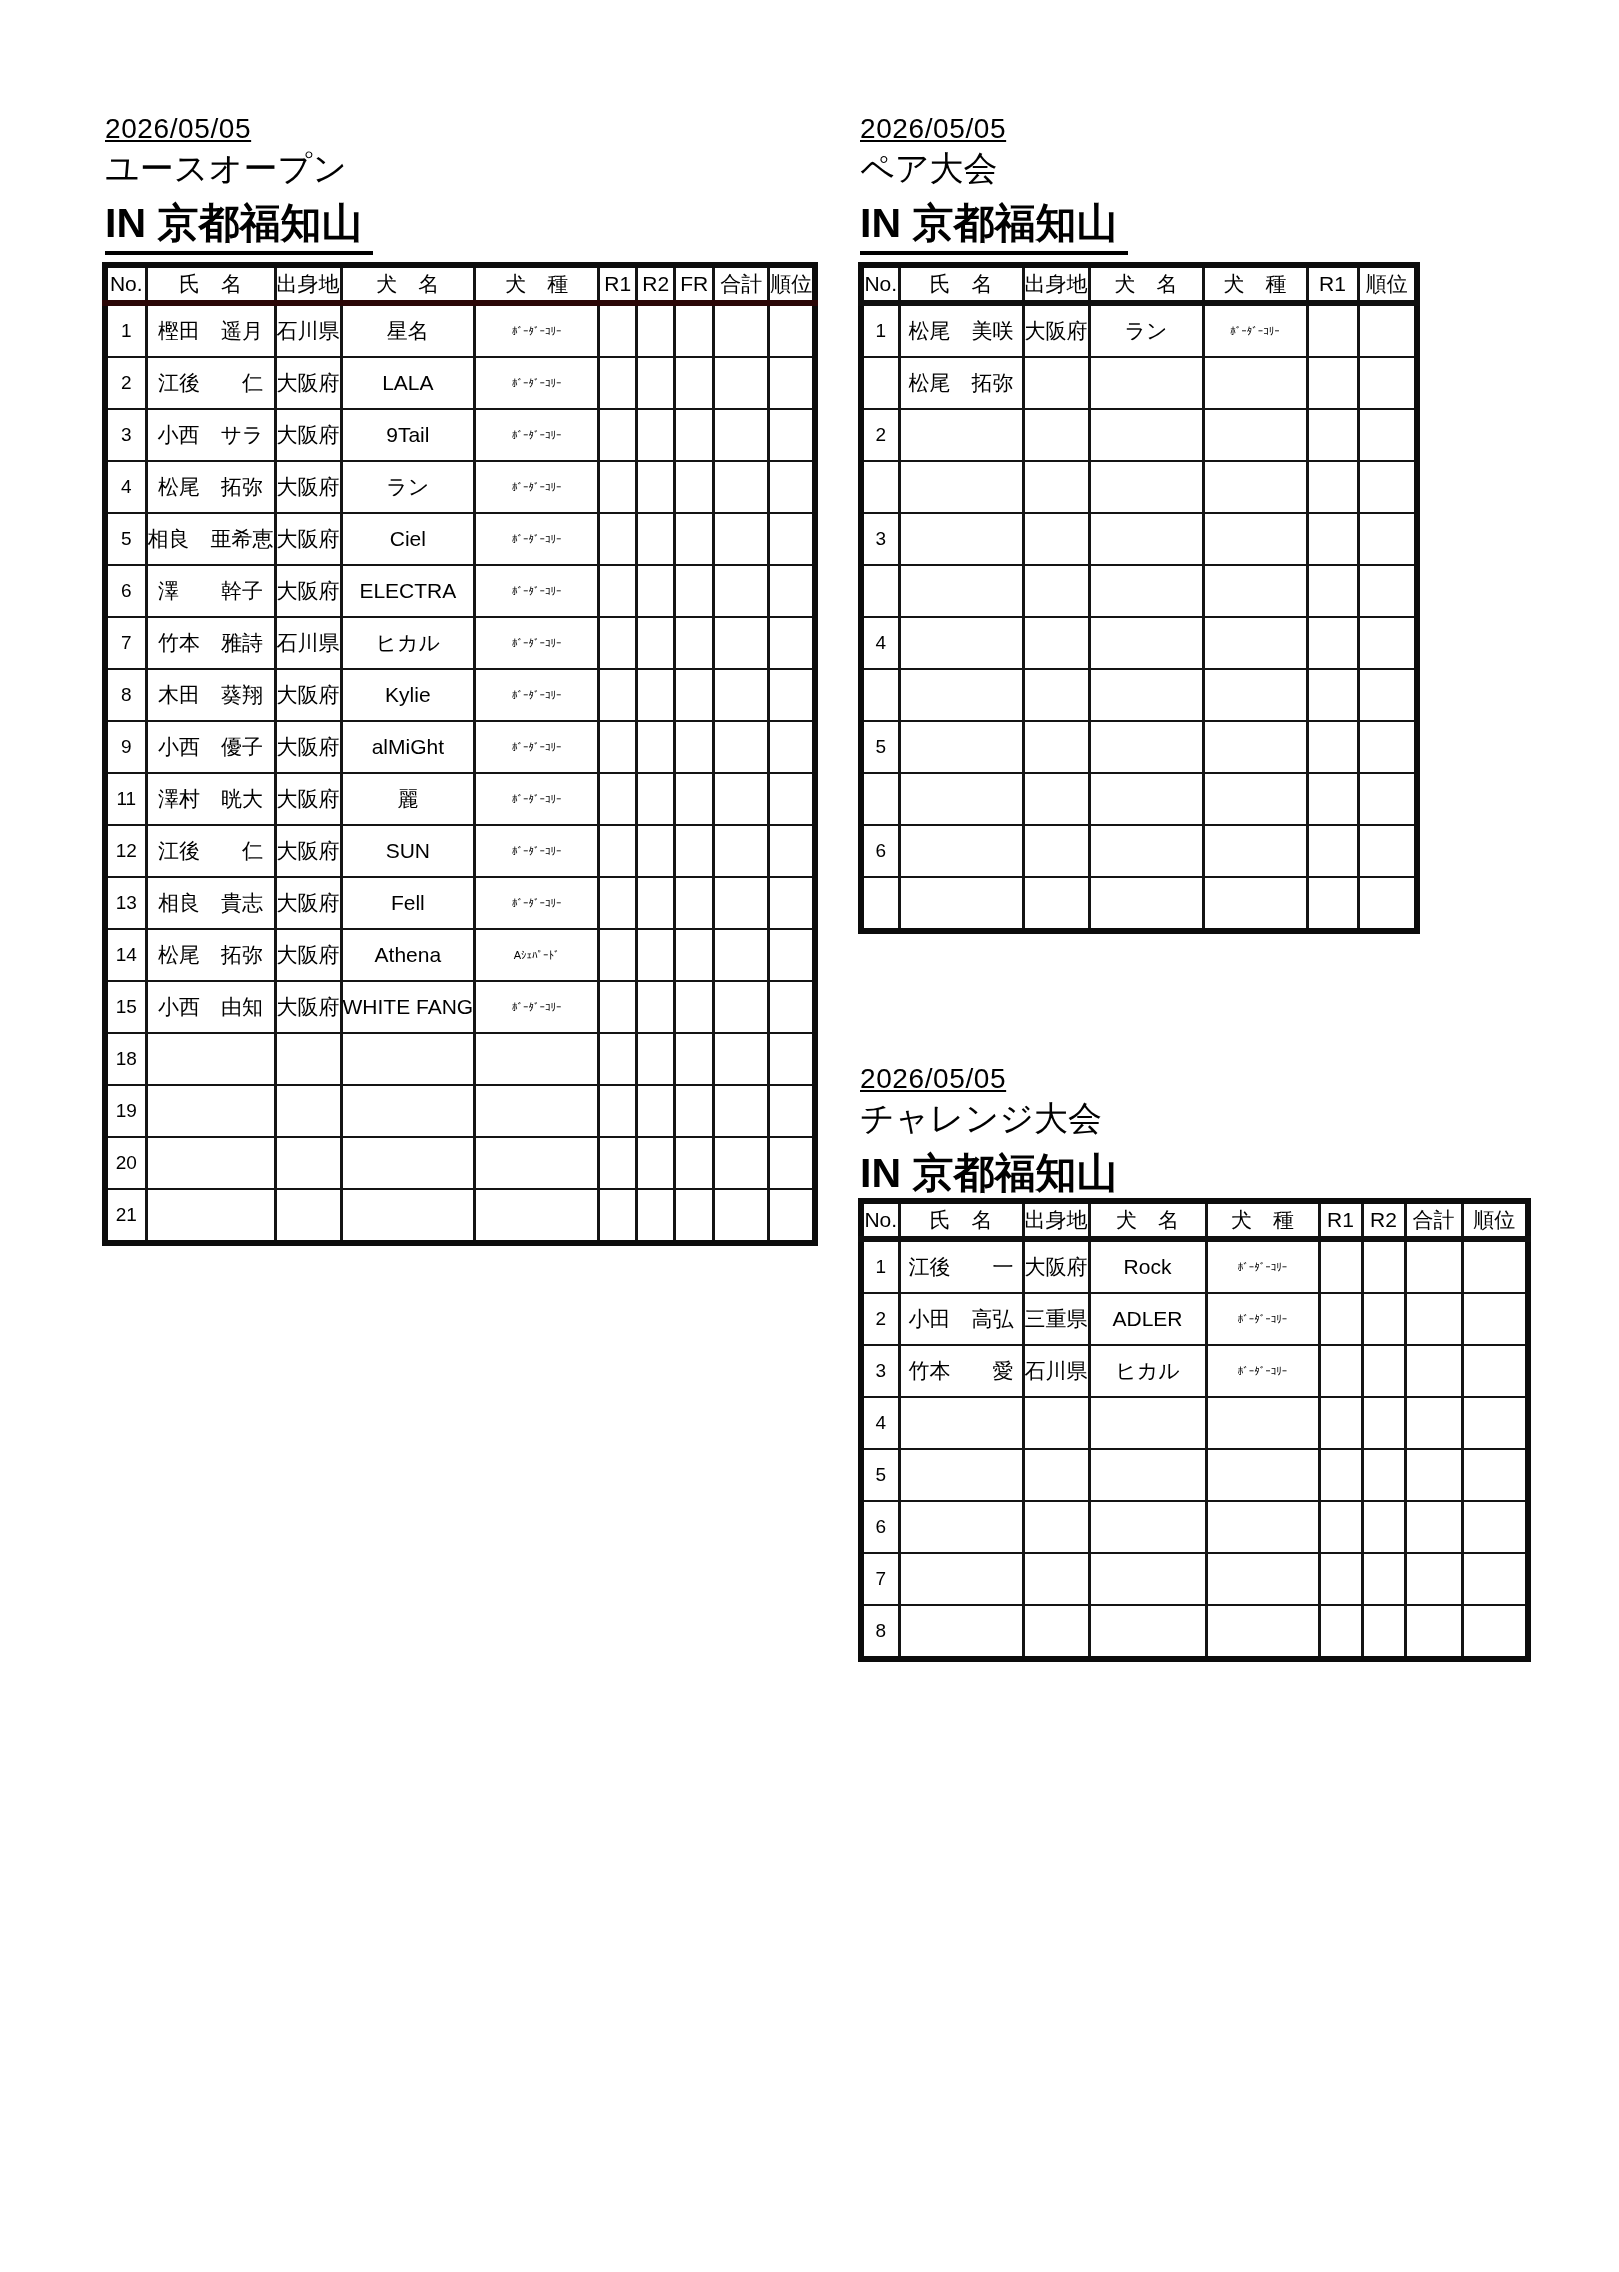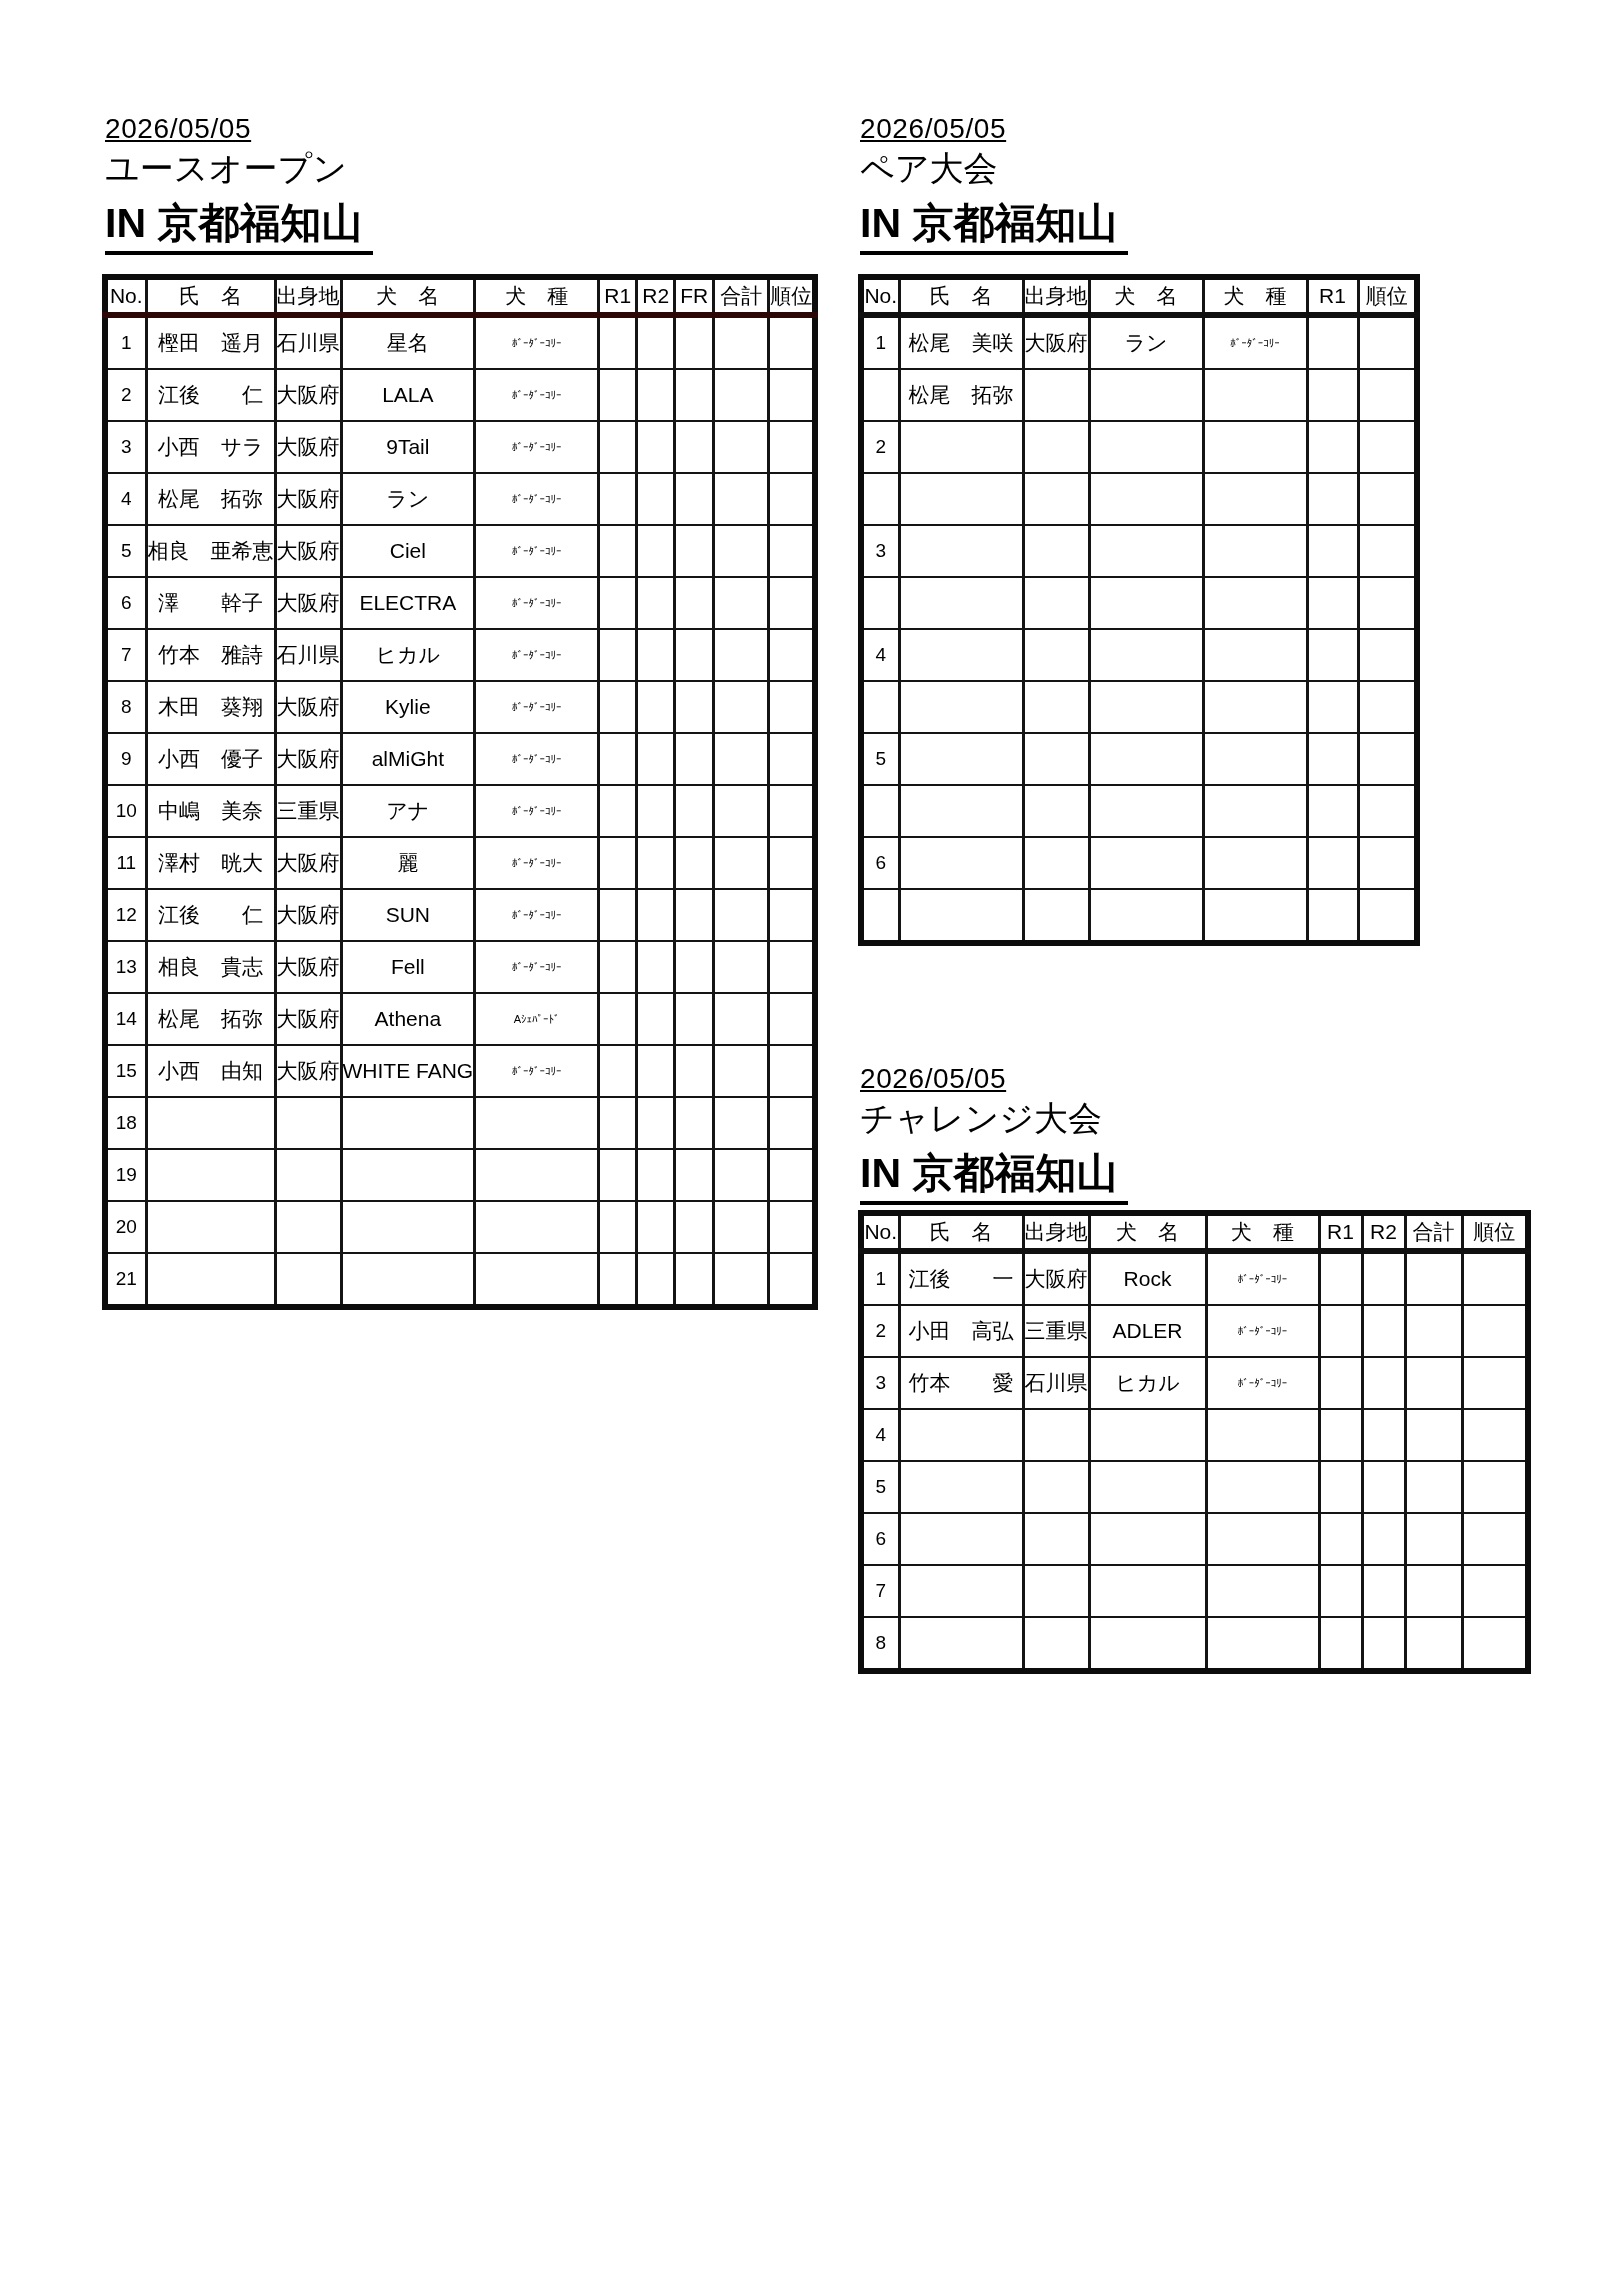--- a/index.html
+++ b/index.html
@@ -12,21 +12,21 @@
   }
   .title-block{position:absolute;}
   .date-line{font-size:28px;line-height:1.05;letter-spacing:0.6px;text-decoration:underline;}
   .event-line{font-size:34px;line-height:1.05;margin-top:8px;}
   .loc-line{
     font-size:41px;font-weight:bold;line-height:1.05;margin-top:15.2px;
     display:inline-block;border-bottom:4.4px solid #000;padding:0 10.2px 5.7px 0;
   }
   table.sheet{
     position:absolute;border-collapse:collapse;table-layout:fixed;
-    background:#ffffff;border:6.3px solid #0c0c0c;margin-top:12px;
+    background:#ffffff;border:6.3px solid #0c0c0c;
   }
   .sheet td{
     border-left:3.8px solid #141414;border-right:3.8px solid #141414;
     border-top:2.5px solid #141414;border-bottom:2.5px solid #141414;
     text-align:center;vertical-align:middle;
     font-size:21px;padding:0;overflow:hidden;white-space:nowrap;
   }
   .sheet thead td{height:32px;}
   .sheet tbody td{height:50px;}
   .sheet thead td{border-bottom:6.3px solid #101010;}
@@ -178,32 +178,20 @@
         <td>大阪府</td>
         <td>alMiGht</td>
         <td>ﾎﾞｰﾀﾞｰｺﾘｰ</td>
         <td></td>
         <td></td>
         <td></td>
         <td></td>
         <td></td>
       </tr>
       <tr>
-        <td>10</td>
-        <td>中嶋　美奈</td>
-        <td>三重県</td>
-        <td>アナ</td>
-        <td>ﾎﾞｰﾀﾞｰｺﾘｰ</td>
-        <td></td>
-        <td></td>
-        <td></td>
-        <td></td>
-        <td></td>
-      </tr>
-      <tr>
         <td>11</td>
         <td>澤村　晄大</td>
         <td>大阪府</td>
         <td>麗</td>
         <td>ﾎﾞｰﾀﾞｰｺﾘｰ</td>
         <td></td>
         <td></td>
         <td></td>
         <td></td>
         <td></td>

